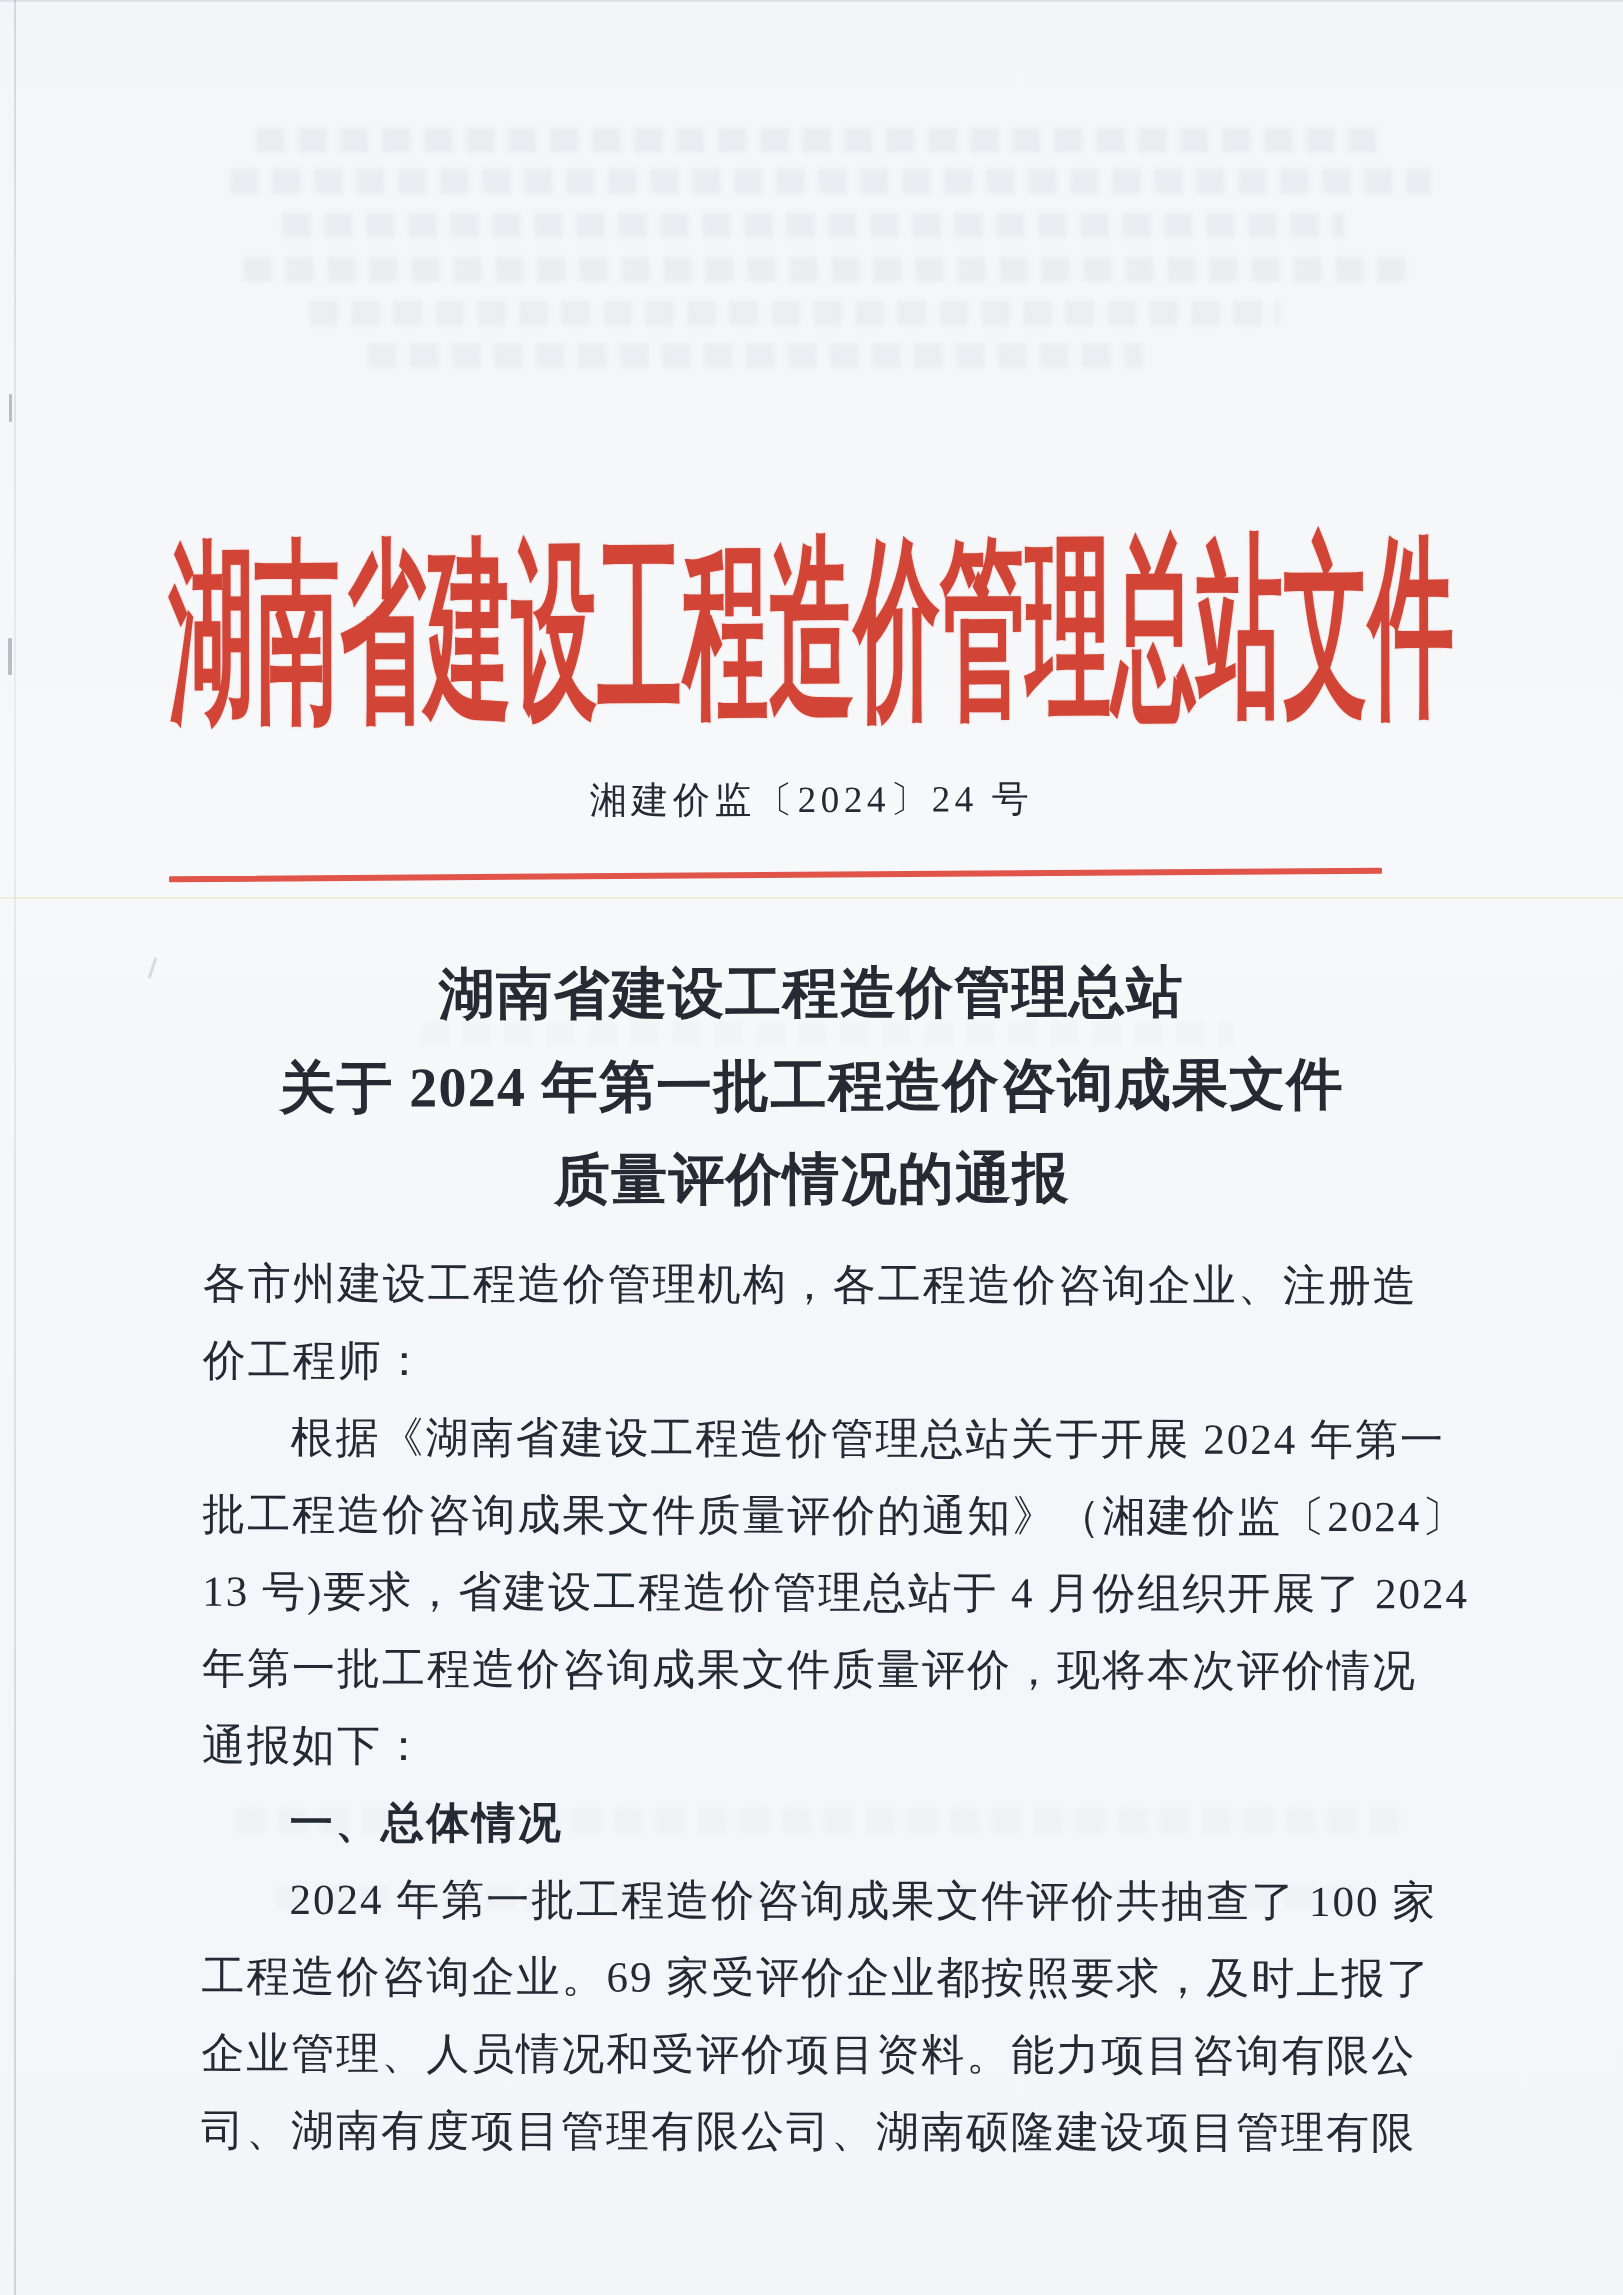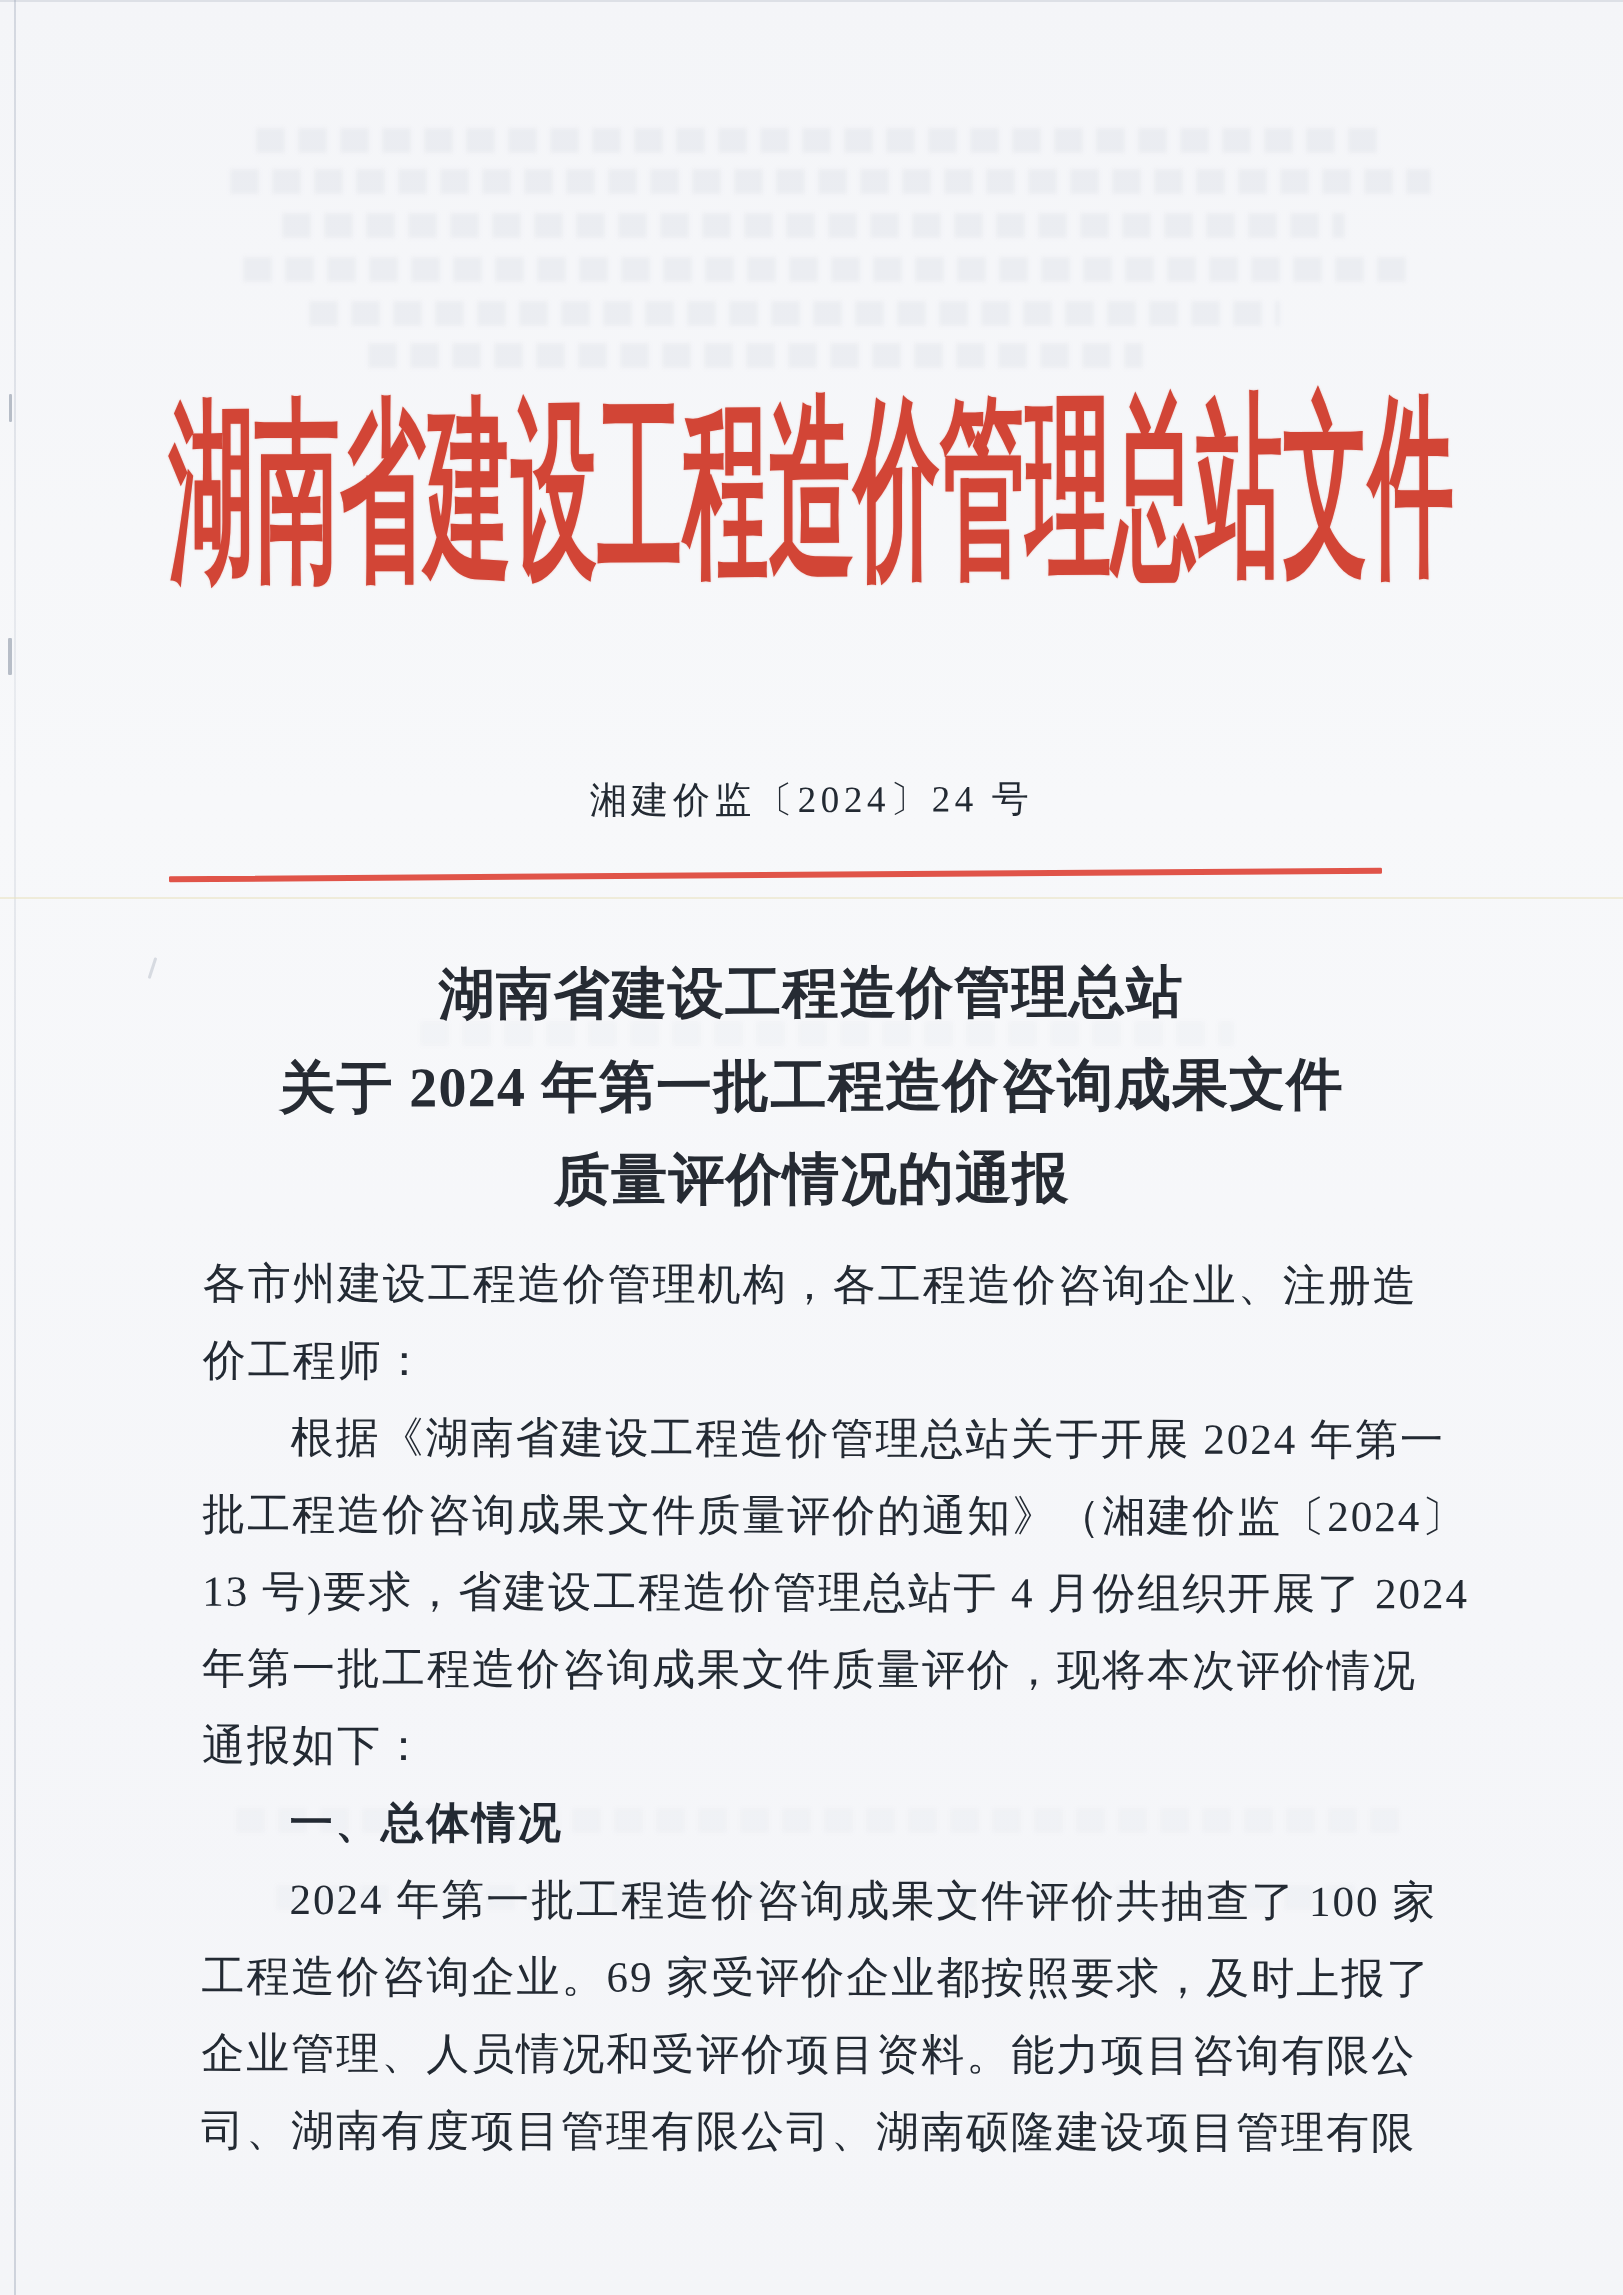--- a/index.html
+++ b/index.html
@@ -38,22 +38,22 @@
     position: absolute; height: 25px;
     background: repeating-linear-gradient(90deg,
       rgba(122,134,156,.07) 0px, rgba(122,134,156,.07) 29px,
       rgba(122,134,156,0) 29px, rgba(122,134,156,0) 42px);
     filter: blur(2px);
   }
   .ghost-row.fainter { opacity: .55; }
 
   
   .banner-wrap {
-    position: absolute; top: 521px; left: 0; width: 100%; height: 197px;
-    display: flex; justify-content: center;
+    position: absolute; top: 533px; left: 0; width: 100%; height: 197px;
+    display: flex; align-items: center; justify-content: center;
   }
   .banner-text {
     font-size: 85px;
     font-weight: 700;
     line-height: 1;
     white-space: nowrap;
     letter-spacing: 0.7px;
     color: var(--banner-red, #d24536);
     text-shadow: 0 0 1.3px rgba(210, 69, 54, .35);
     transform: scaleY(2.3) rotate(-0.15deg);

